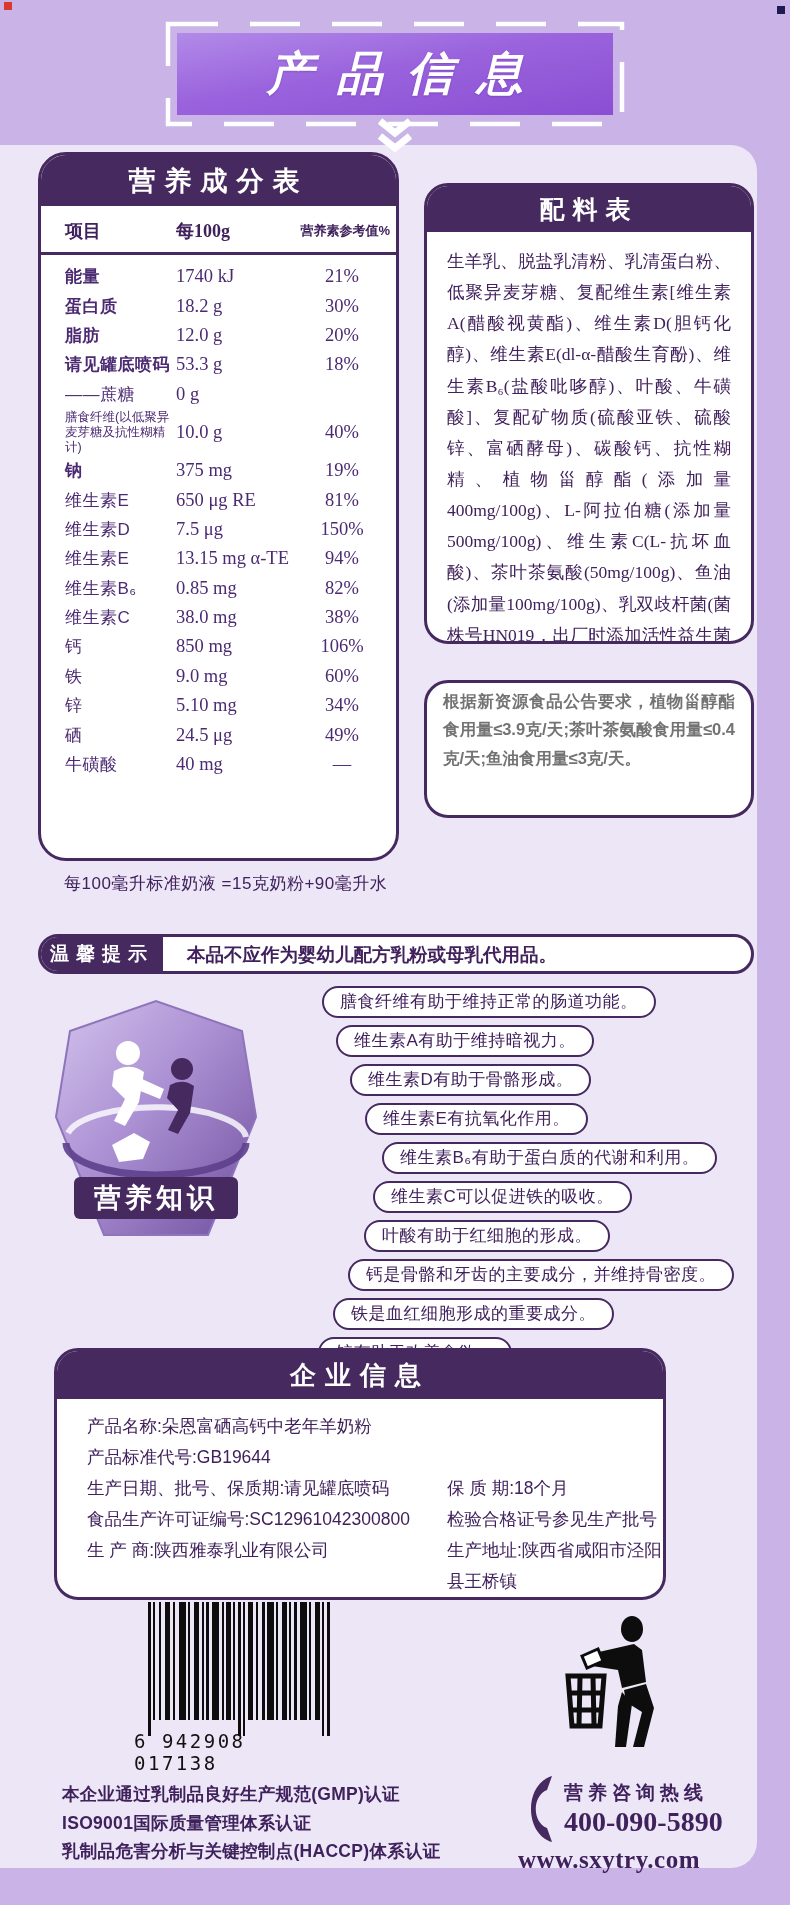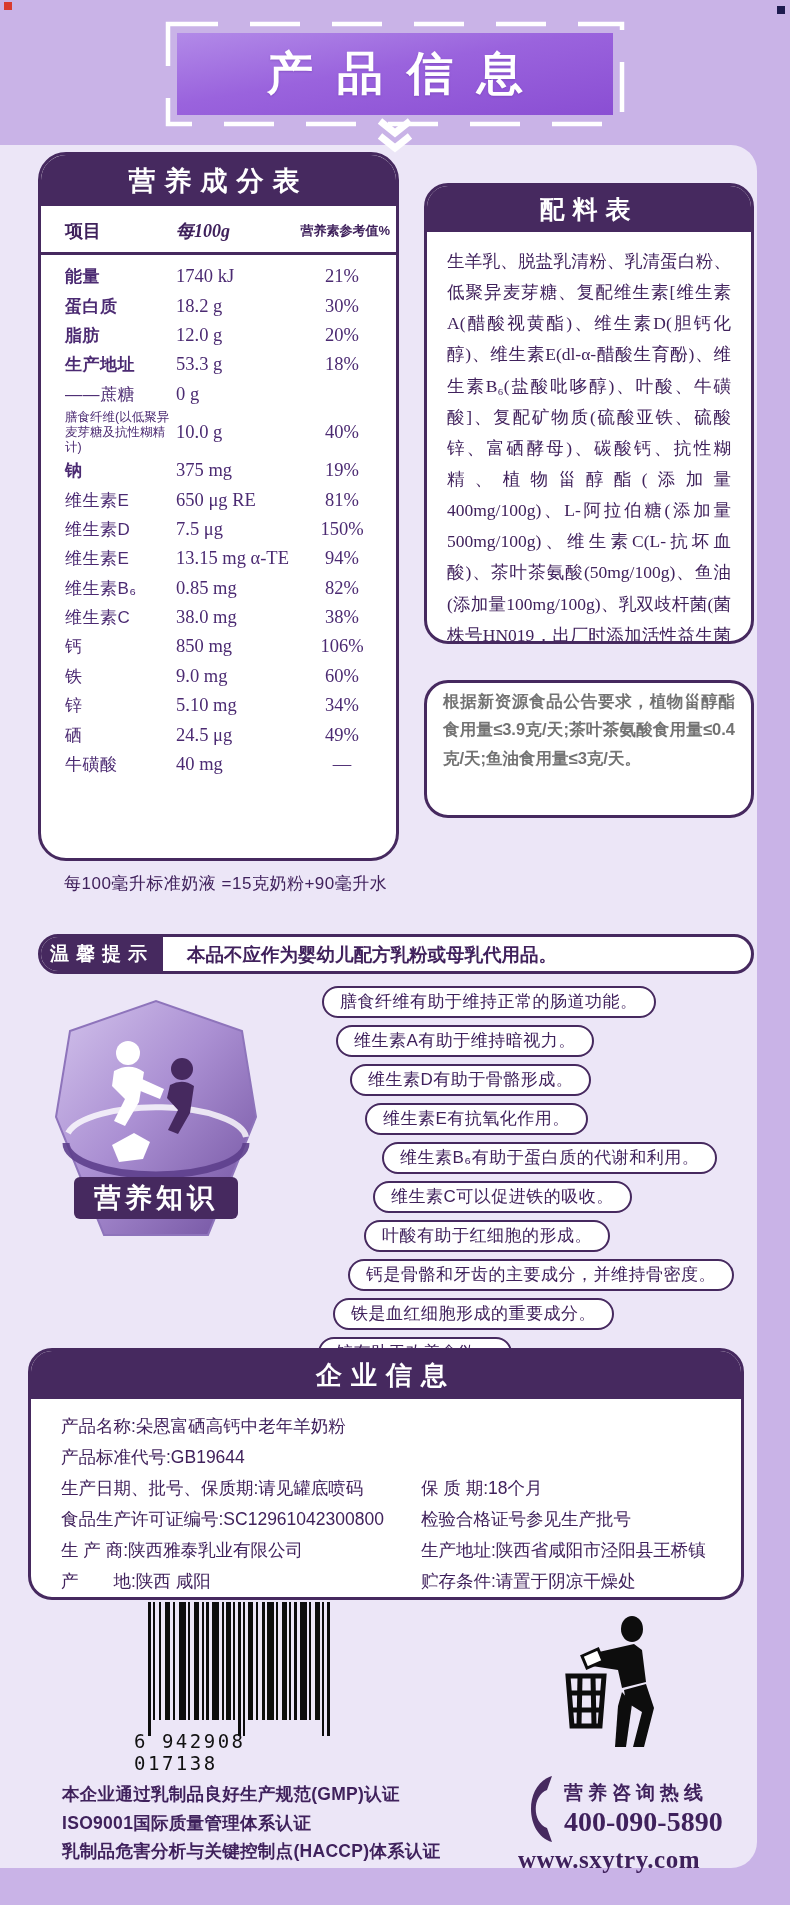--- a/index.html
+++ b/index.html
@@ -6,37 +6,37 @@
   .page{position:relative;width:790px;height:1905px;background:#c9b3e7;
         font-family:"Liberation Sans",sans-serif;overflow:hidden;}
   .panel{position:absolute;left:0;top:145px;width:757px;height:1723px;
          background:#ece6f7;border-radius:0 26px 26px 0;}
   .mark-red{position:absolute;left:4px;top:2px;width:8px;height:8px;background:#d93a2e;}
   .mark-navy{position:absolute;right:5px;top:6px;width:8px;height:8px;background:#1d1b4f;}
 
   
   .hero{position:absolute;top:33px;left:50%;transform:translateX(-50%);
         width:436px;height:82px;background:linear-gradient(170deg,#b28ae8 0%,#9a63dd 45%,#8a4ed3 100%);
-        display:flex;align-items:center;justify-content:center;}
+        display:flex;align-items:center;justify-content:center;font-style:italic;}
   .hero-frame{position:absolute;left:-12px;top:-12px;pointer-events:none;}
   .hero-title{color:#fff;font-size:46px;font-weight:bold;letter-spacing:24px;margin-right:-24px;
               text-shadow:0 1px 2px rgba(90,40,150,.35);}
   .chevrons{position:absolute;top:118px;left:50%;transform:translateX(-50%);}
 
   
   .card{position:absolute;background:#fff;border:3px solid #46295f;border-radius:24px;overflow:hidden;
         box-sizing:border-box;}
   .card-head{background:#46295f;color:#fff;display:flex;align-items:center;justify-content:center;
              font-weight:bold;}
   .card-nutrition{left:38px;top:152px;width:361px;height:709px;border-radius:28px;}
   .card-nutrition .card-head{height:51px;font-size:27px;letter-spacing:9px;}
   .n-cols{display:grid;grid-template-columns:1fr 118px 96px;align-items:center;
           padding:13px 6px 9px 24px;border-bottom:3px solid #46295f;color:#3f215c;font-weight:bold;}
   .n-col0{font-size:18px;}
-  .n-col1{font-size:18px;font-family:"Liberation Serif",serif;font-style:italic;}
+  .n-col1{font-size:18px;font-family:"Liberation Serif",serif;}
   .n-col2{font-size:13px;text-align:right;}
   .n-body{padding-top:7px;}
   .n-row{display:grid;grid-template-columns:1fr 118px 96px;align-items:center;
          padding:0 6px 0 24px;height:29.4px;color:#4b2a72;}
   .n-row.small{height:47px;}
   .n-row.bold .n-name{font-weight:bold;}
   .n-name{font-size:17px;letter-spacing:.5px;}
   .n-row.small .n-name{font-size:12.5px;line-height:1.2;white-space:pre-line;letter-spacing:0;}
   .n-val,.n-nrv{font-family:"Liberation Serif",serif;font-size:18.5px;color:#4b2a72;}
   .n-nrv{text-align:center;}
@@ -62,21 +62,21 @@
   .warm-text{padding-left:24px;font-size:18.5px;font-weight:bold;color:#40215c;}
 
   
   .badge{position:absolute;left:48px;top:995px;width:216px;height:252px;}
   .pills{position:absolute;left:0;top:986px;width:656px;display:flex;flex-direction:column;
          align-items:flex-start;}
   .pill{border:2px solid #46295f;border-radius:999px;background:#fff;color:#40215c;
         font-size:17px;padding:2px 16px 3px 16px;margin-bottom:7px;white-space:nowrap;letter-spacing:.5px;}
 
   
-  .card-company{left:28px;top:1348px;width:716px;height:252px;}
+  .card-company{left:54px;top:1348px;width:612px;height:252px;}
   .card-company .card-head{height:48px;font-size:26px;letter-spacing:9px;}
   .co-rows{padding:12px 0 0 30px;color:#40215c;}
   .co-row{display:grid;grid-template-columns:360px 1fr;font-size:17.5px;line-height:31px;
           white-space:pre-wrap;}
 
   
   .barcode{position:absolute;left:134px;top:1602px;width:200px;}
   .barcode-digits{font-family:"DejaVu Sans Mono","Liberation Mono",monospace;font-size:19px;
                   letter-spacing:2.5px;color:#111;margin-top:-16px;background:transparent;}
   .tidyman{position:absolute;left:556px;top:1614px;}
@@ -128,21 +128,21 @@
           <span class="n-name">蛋白质</span>
           <span class="n-val">18.2 g</span>
           <span class="n-nrv">30%</span>
         </div>
         <div class="n-row bold">
           <span class="n-name">脂肪</span>
           <span class="n-val">12.0 g</span>
           <span class="n-nrv">20%</span>
         </div>
         <div class="n-row bold">
-          <span class="n-name">生产地址</span>
+          <span class="n-name">请见罐底喷码</span>
           <span class="n-val">53.3 g</span>
           <span class="n-nrv">18%</span>
         </div>
         <div class="n-row">
           <span class="n-name">——蔗糖</span>
           <span class="n-val">0 g</span>
           <span class="n-nrv"></span>
         </div>
         <div class="n-row small">
           <span class="n-name">膳食纤维(以低聚异

